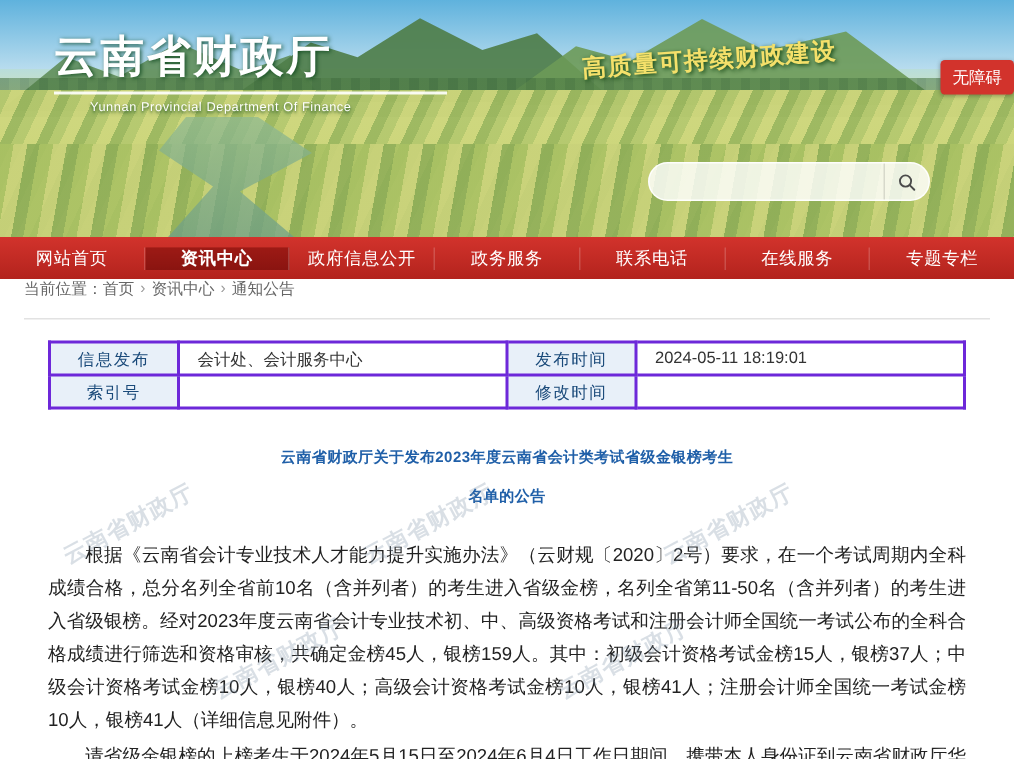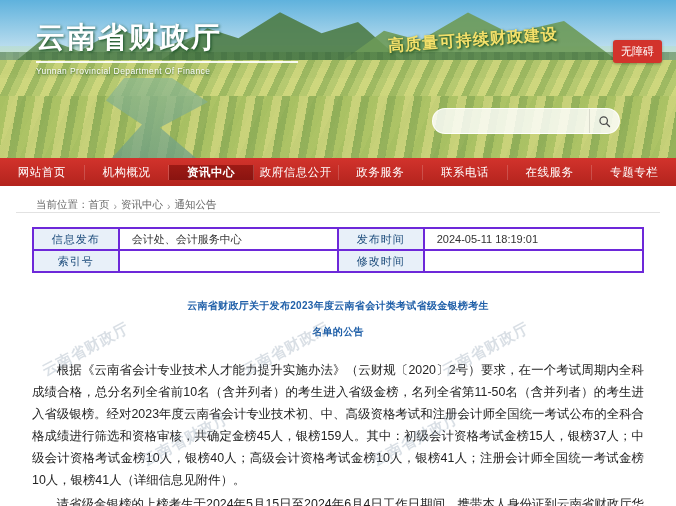--- a/index.html
+++ b/index.html
@@ -73,31 +73,32 @@
     font-size: 29px; font-weight: bold; color: #ffffff; letter-spacing: 2px;
     text-shadow: 1px 1px 3px rgba(0,60,20,.8);
     white-space: nowrap;
   }
   .logo-underline {
     width: 262px; height: 2px; background:#ffffff; margin: 3px 0 3px 0; opacity:.9;
   }
   .logo-en {
     font-size: 8.5px; color:#ffffff; letter-spacing:.4px; white-space:nowrap;
     text-shadow: 0 1px 2px rgba(0,60,20,.8);
+    margin-left: 24px;
   }
 
   .slogan {
     position:absolute; right:118px; top:30px;
     font-size: 16px; font-weight: bold; color:#f4e06a;
     letter-spacing:1px; white-space:nowrap;
     text-shadow: 1px 1px 3px rgba(0,50,0,.85);
     transform: rotate(-4deg);
   }
   .access-btn {
-    position:absolute; right:14px; top:40px;
+    position:absolute; right:0; top:40px;
     background:#d2332c; color:#fff; font-size:11px;
     padding:4px 8px; border-radius:3px; white-space:nowrap;
     box-shadow:0 1px 3px rgba(0,0,0,.3);
   }
 
   .search-wrap {
     position:absolute; right:56px; top:108px;
     width: 188px; height: 26px;
     background: rgba(255,255,255,.82);
     border-radius: 13px;
@@ -129,25 +130,24 @@
   }
   .nav-item:last-child { border-right:none; }
   .nav-item.active {
     background: linear-gradient(to bottom, #9d1a15, #8a1410);
     font-weight:bold;
   }
 
   
   .crumb {
     width:641px; height:26px;
-    display:flex; align-items:flex-end;
+    display:flex; align-items:flex-start;
     padding-left:16px;
     font-size:10.5px; color:#666;
     background:#fff;
-    margin-left:20px;
   }
   .crumb a { color:#666; text-decoration:none; cursor:pointer; }
   .crumb .sep { margin:0 4px; color:#999; }
   .crumb-line {
     width:644px; height:1px; background:#e2e2e2; margin:0 auto;
   }
 
   
   .info-table {
     width: 612px; margin: 14px auto 0 auto;
@@ -235,21 +235,20 @@
         <svg width="13" height="13" viewBox="0 0 16 16" aria-hidden="true">
           <circle cx="7" cy="7" r="4.6" fill="none" stroke="#4a4a4a" stroke-width="1.5"></circle>
           <line x1="10.4" y1="10.4" x2="14.2" y2="14.2" stroke="#4a4a4a" stroke-width="1.6" stroke-linecap="round"></line>
         </svg>
       </div>
     </div>
   </div>
 
   <div class="nav">
     <div class="nav-item">网站首页</div>
-    <div class="nav-item">机构概况</div>
     <div class="nav-item active">资讯中心</div>
     <div class="nav-item">政府信息公开</div>
     <div class="nav-item">政务服务</div>
     <div class="nav-item">联系电话</div>
     <div class="nav-item">在线服务</div>
     <div class="nav-item">专题专栏</div>
   </div>
 
   <div class="crumb">
     <span>当前位置：</span>

